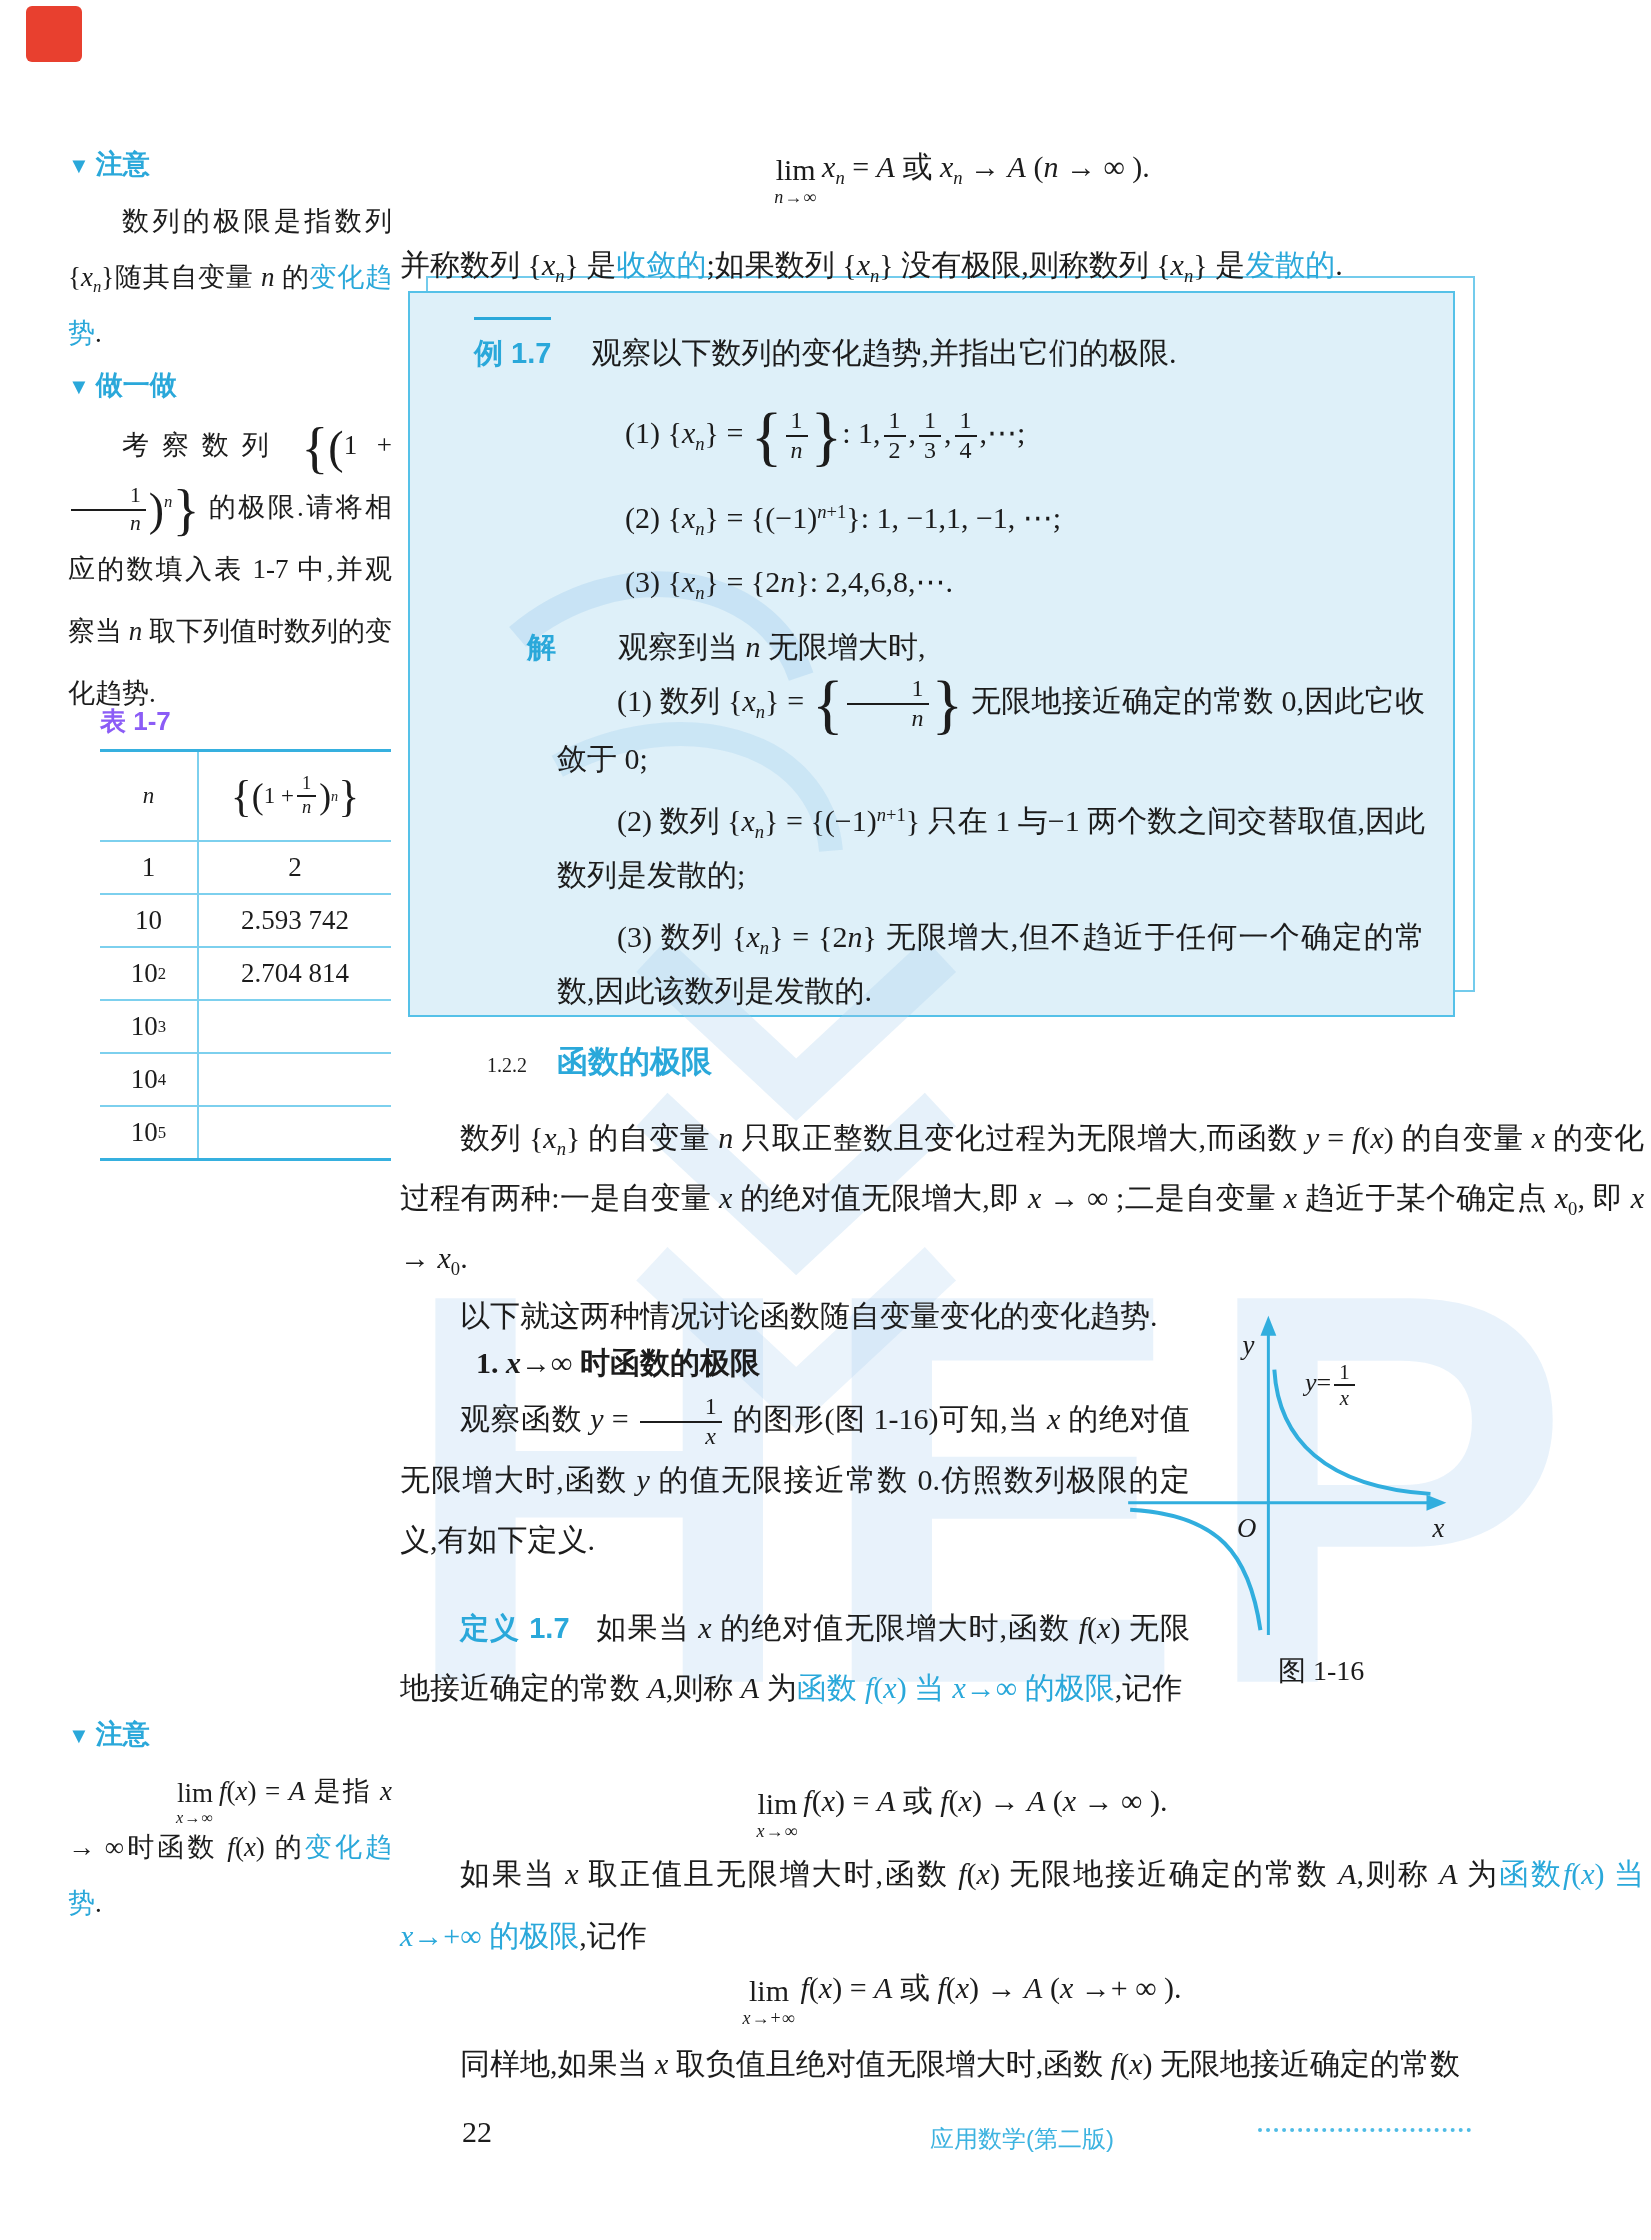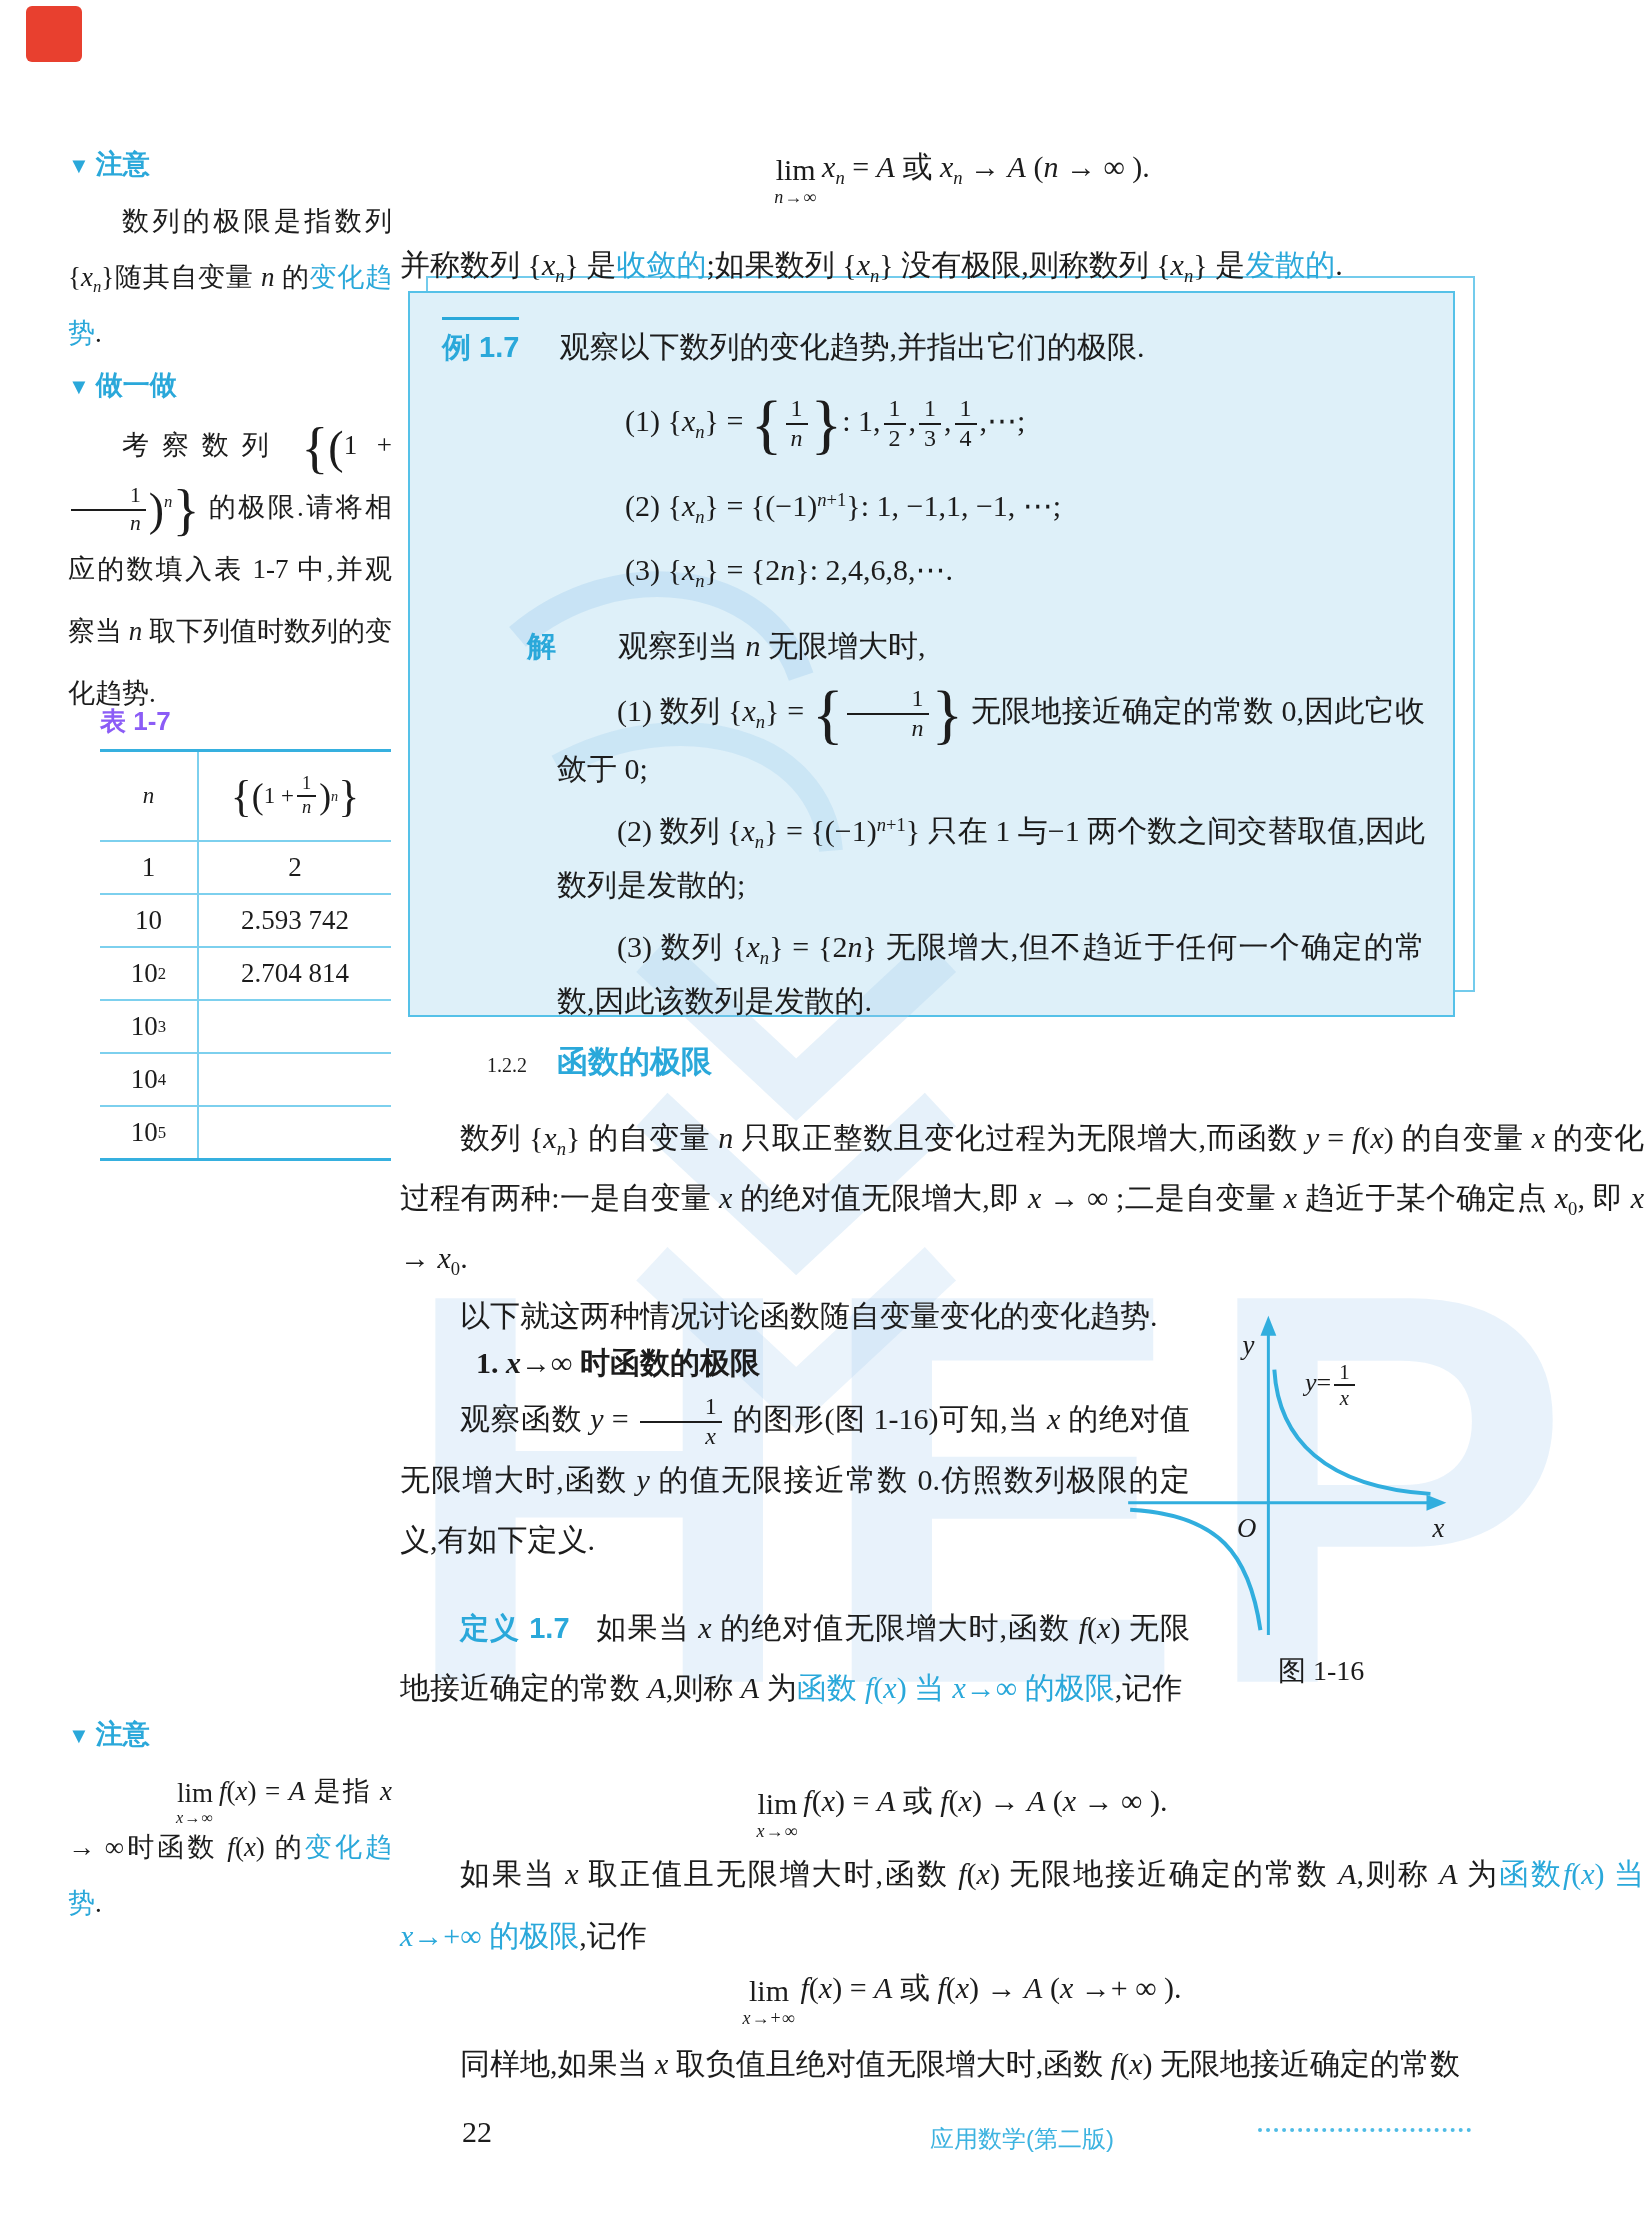--- a/index.html
+++ b/index.html
@@ -38,25 +38,25 @@
   .trh{height:88px;font-size:23px;}
   .trd{height:51px;}
   
   .mainp{width:1244px;font-size:30px;line-height:60px;text-align:justify;}
   .ind{text-indent:2em;}
   .formula{width:1124px;text-align:center;font-size:30px;line-height:44px;}
   
   #outline{left:426px;top:276px;width:1045px;height:712px;border:2px solid #73cbec;background:#ffffff;z-index:1;}
   #boxfill{left:408px;top:291px;width:1043px;height:722px;border:2px solid #55c1e8;background:#def0f9;z-index:2;}
   #boxcontent{left:408px;top:291px;width:1043px;height:722px;z-index:4;font-size:30px;}
-  .exrow{padding:26px 50px 0 34px;line-height:44px;}
+  .exrow{padding:26px 50px 0 66px;line-height:56px;}
   .exlabel{display:inline-block;font-family:"Liberation Sans","DejaVu Sans",sans-serif;font-weight:bold;color:#2aa8da;
            font-size:29px;border-top:3px solid #2aa8da;padding-top:5px;margin-right:40px;}
   .exitem{margin-left:217px;line-height:52px;}
-  .jierow{margin-top:22px;padding-left:119px;line-height:56px;}
+  .jierow{margin-top:22px;padding-left:119px;line-height:34px;}
   .jielabel{font-family:"Liberation Sans","DejaVu Sans",sans-serif;font-weight:bold;color:#2aa8da;font-size:29px;margin-right:62px;}
   .sol{margin-left:149px;width:868px;text-indent:2em;text-align:justify;line-height:54px;}
   
   .secnum{font-size:20px;margin-left:27px;}
   .sectitle{font-family:"Liberation Sans","DejaVu Sans",sans-serif;font-weight:bold;color:#2aa8da;font-size:31px;margin-left:30px;}
   .deflabel{font-family:"Liberation Sans","DejaVu Sans",sans-serif;font-weight:bold;color:#2aa8da;font-size:29px;margin-right:26px;}
   
   #figcap{font-size:28px;}
   
   #pagenum{font-size:30px;margin-left:44px;}

